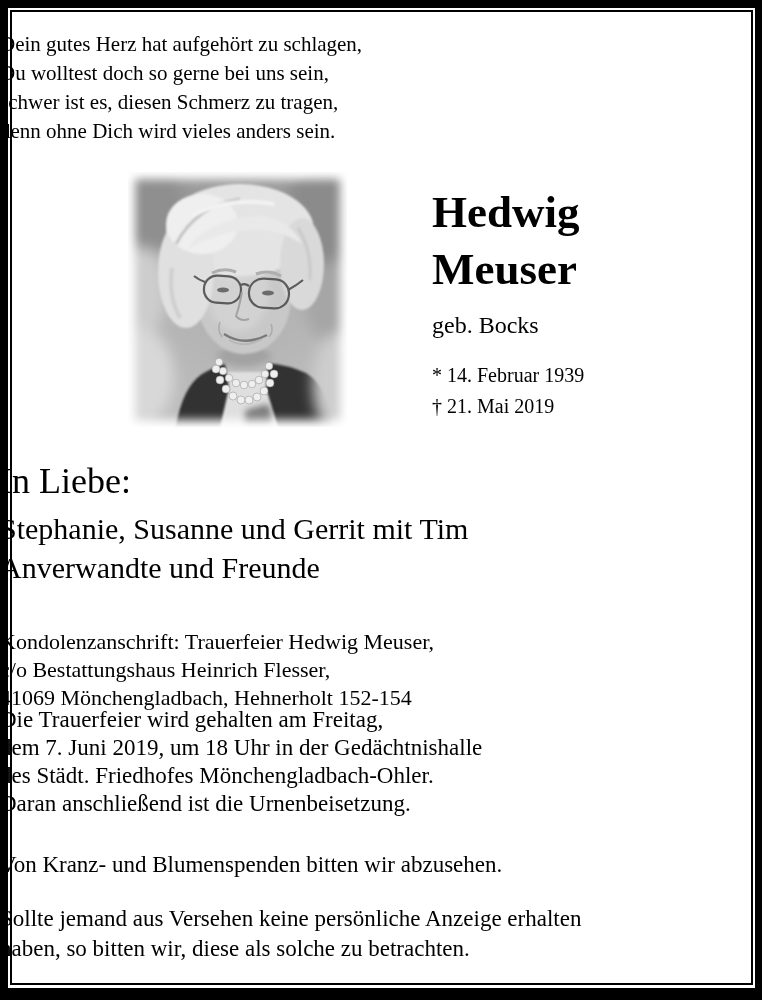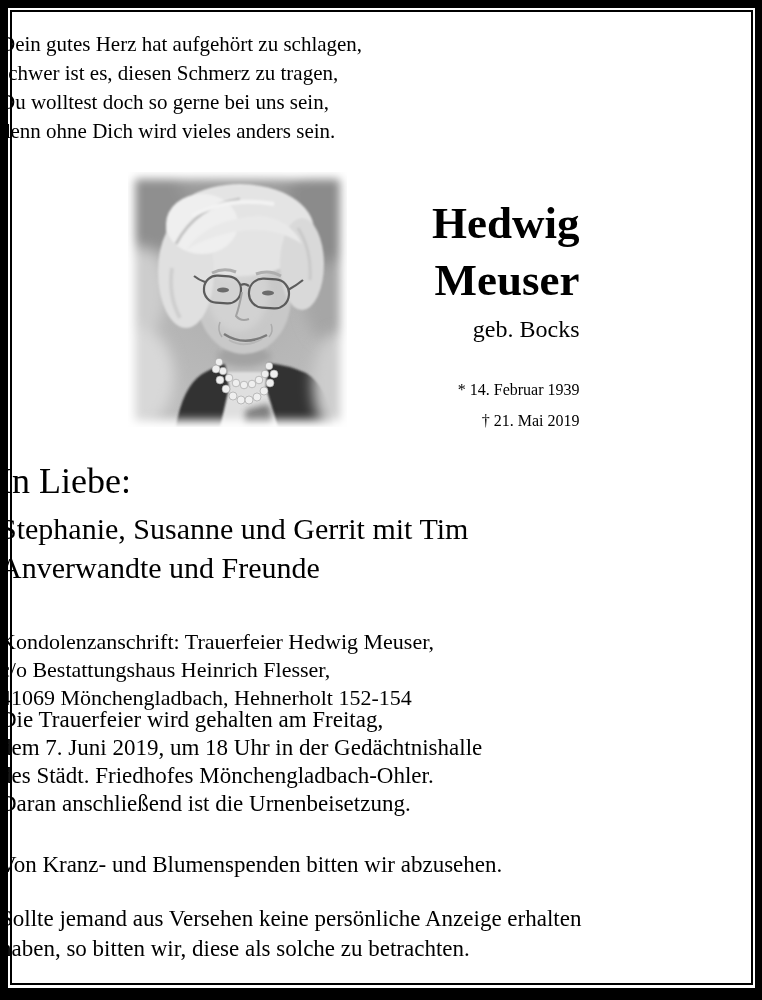--- a/index.html
+++ b/index.html
@@ -42,35 +42,35 @@
     position: absolute; left: 128px; top: 172px;
     width: 219px; height: 255px;
   }
   #photo svg { display: block; width: 100%; height: 100%; }
   #photo .feather {
     content: ""; position: absolute; inset: 0;
     box-shadow: inset 0 0 10px 7px #ffffff;
     pointer-events: none;
   }
 
-  #name-block { position: absolute; left: 432px; top: 195px; text-align: right; }
+  #name-block { position: absolute; left: 432px; top: 184px; }
   .name-line  { font-size: 45px; font-weight: bold; line-height: 57px; }
-  .maiden     { font-size: 24px; line-height: 30px; margin-top: 5px; }
-  .dates      { font-size: 16px; line-height: 31px; margin-top: 30px; }
+  .maiden     { font-size: 24px; line-height: 30px; margin-top: 12px; }
+  .dates      { font-size: 20px; line-height: 31px; margin-top: 20px; }
 </style>
 </head>
 <body>
 
 <div class="frame-outer"></div>
 <div class="frame-inner"></div>
 
 <div id="verse" class="centered">
   <div>Dein gutes Herz hat aufgehört zu schlagen,</div>
+  <div>Du wolltest doch so gerne bei uns sein,</div>
   <div>schwer ist es, diesen Schmerz zu tragen,</div>
-  <div>Du wolltest doch so gerne bei uns sein,</div>
   <div>denn ohne Dich wird vieles anders sein.</div>
 </div>
 
 <div id="photo">
   <svg viewBox="0 0 219 255" xmlns="http://www.w3.org/2000/svg">
     <defs>
       <filter id="b8" x="-40%" y="-40%" width="180%" height="180%">
           <feGaussianBlur stdDeviation="7"></feGaussianBlur>
         </filter>
       <filter id="b3" x="-40%" y="-40%" width="180%" height="180%">

